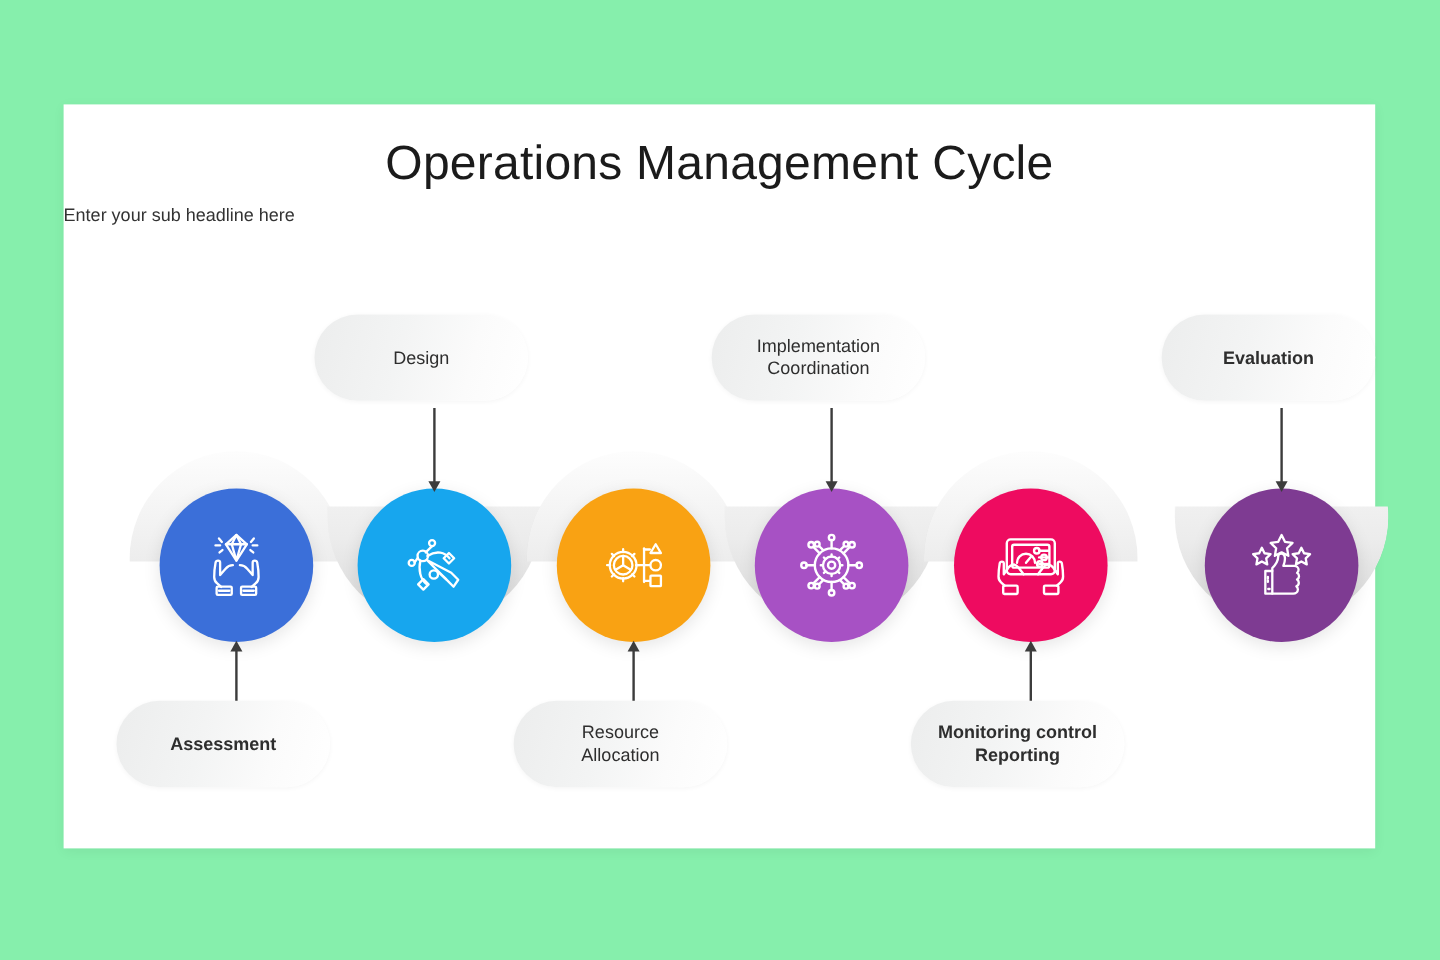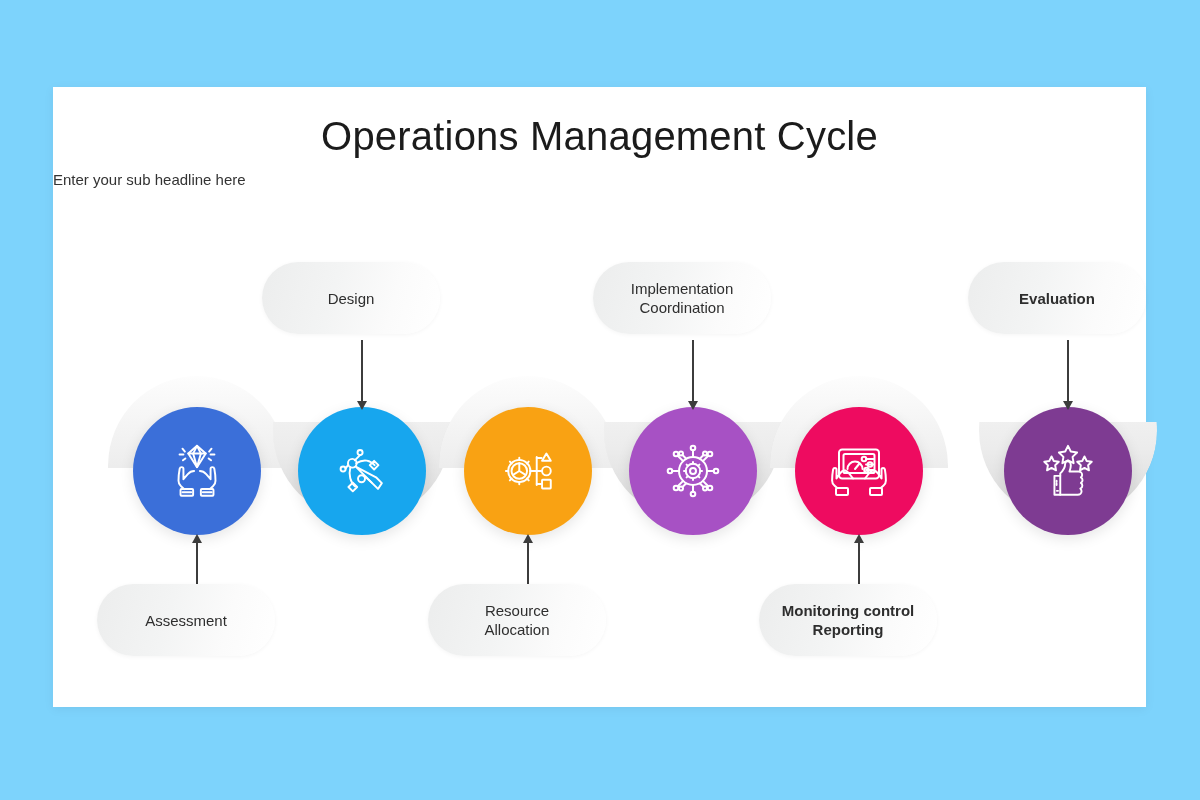--- a/index.html
+++ b/index.html
@@ -9,21 +9,21 @@
     height: 800px;
     background: #e8e7e7;
     font-family: "Liberation Sans", sans-serif;
     overflow: hidden;
   }
 
   #stage {
     position: relative;
     width: 1200px;
     height: 800px;
-    background: #7dd3fc;
+    background: #86efac;
   }
 
   
   #slide-card {
     position: absolute;
     left: 53px;
     top: 87px;
     width: 1093px;
     height: 620px;
     background: #ffffff;
@@ -180,21 +180,21 @@
 <body>
 
 <div id="stage">
 
   <div id="slide-card">
     <div id="page-title">Operations Management Cycle</div>
     <div id="page-subtitle">Enter your sub headline here</div>
   </div>
 
   <div id="diagram">
-      <div class="node" style="left: 97px;">
+      <div class="node" style="left: 97px; font-weight: bold;">
         <div class="dome up"></div>
         <div class="circle" style="background: rgb(59, 111, 217);">
           <span>
     <svg width="62" height="62" viewBox="0 0 64 64">
       <g fill="none" stroke="#fff" stroke-width="2" stroke-linecap="round" stroke-linejoin="round">
         <path d="M23 14 L32 6 L41 14 L32 28 Z"></path>
         <path d="M23 14 H41"></path>
                 <path d="M28 14 L32 6 L36 14"></path>
         <path d="M28 14 L32 28 L36 14"></path>
         <path d="M17 9 L19.5 12"></path>

